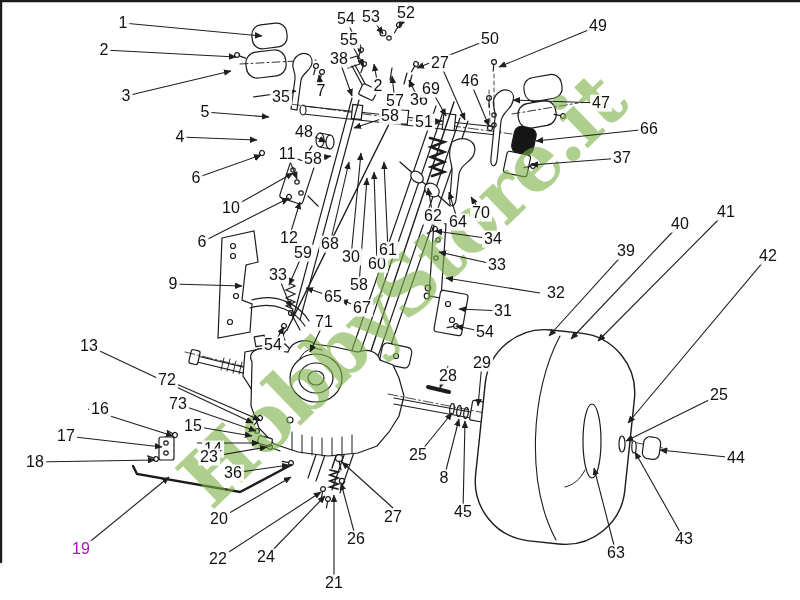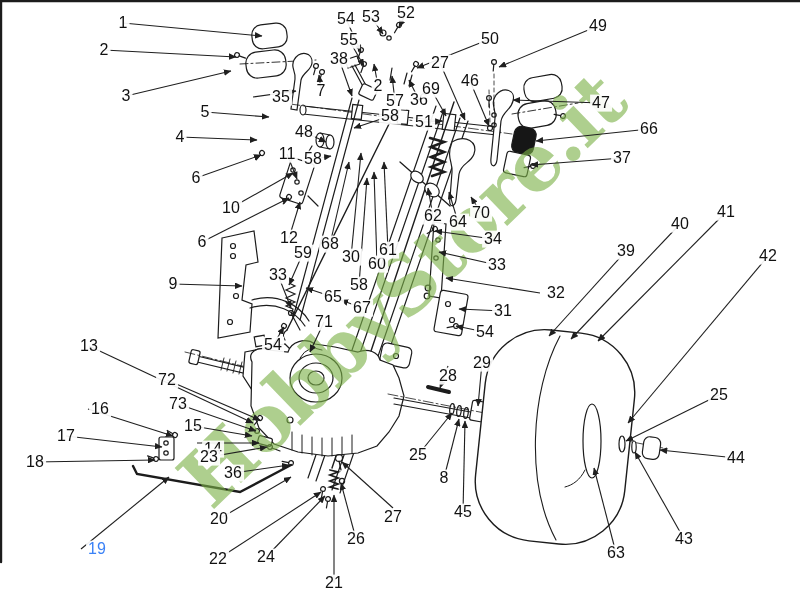--- a/index.html
+++ b/index.html
@@ -342,21 +342,21 @@
       <div class="callout" style="left: 173px; top: 284px; color: rgb(17, 17, 17);">9</div>
       <div class="callout" style="left: 231px; top: 208px; color: rgb(17, 17, 17);">10</div>
       <div class="callout" style="left: 287px; top: 154px; color: rgb(17, 17, 17);">11</div>
       <div class="callout" style="left: 289px; top: 238px; color: rgb(17, 17, 17);">12</div>
       <div class="callout" style="left: 89px; top: 346px; color: rgb(17, 17, 17);">13</div>
       <div class="callout" style="left: 213px; top: 443px; color: rgb(17, 17, 17); margin-top: 6px;">14</div>
       <div class="callout" style="left: 193px; top: 426px; color: rgb(17, 17, 17);">15</div>
       <div class="callout" style="left: 100px; top: 409px; color: rgb(17, 17, 17);">16</div>
       <div class="callout" style="left: 66px; top: 436px; color: rgb(17, 17, 17);">17</div>
       <div class="callout" style="left: 35px; top: 462px; color: rgb(17, 17, 17);">18</div>
-      <div class="callout" style="left: 81px; top: 549px; color: #3b82f6; margin-left: 16px;">19</div>
+      <div class="callout" style="left: 81px; top: 549px; color: #a21caf;">19</div>
       <div class="callout" style="left: 219px; top: 519px; color: rgb(17, 17, 17);">20</div>
       <div class="callout" style="left: 334px; top: 583px; color: rgb(17, 17, 17);">21</div>
       <div class="callout" style="left: 218px; top: 559px; color: rgb(17, 17, 17);">22</div>
       <div class="callout" style="left: 209px; top: 457px; color: rgb(17, 17, 17);">23</div>
       <div class="callout" style="left: 266px; top: 557px; color: rgb(17, 17, 17);">24</div>
       <div class="callout" style="left: 418px; top: 455px; color: rgb(17, 17, 17);">25</div>
       <div class="callout" style="left: 719px; top: 395px; color: rgb(17, 17, 17);">25</div>
       <div class="callout" style="left: 356px; top: 539px; color: rgb(17, 17, 17);">26</div>
       <div class="callout" style="left: 393px; top: 508px; color: rgb(17, 17, 17); margin-top: 9px;">27</div>
       <div class="callout" style="left: 448px; top: 376px; color: rgb(17, 17, 17);">28</div>

